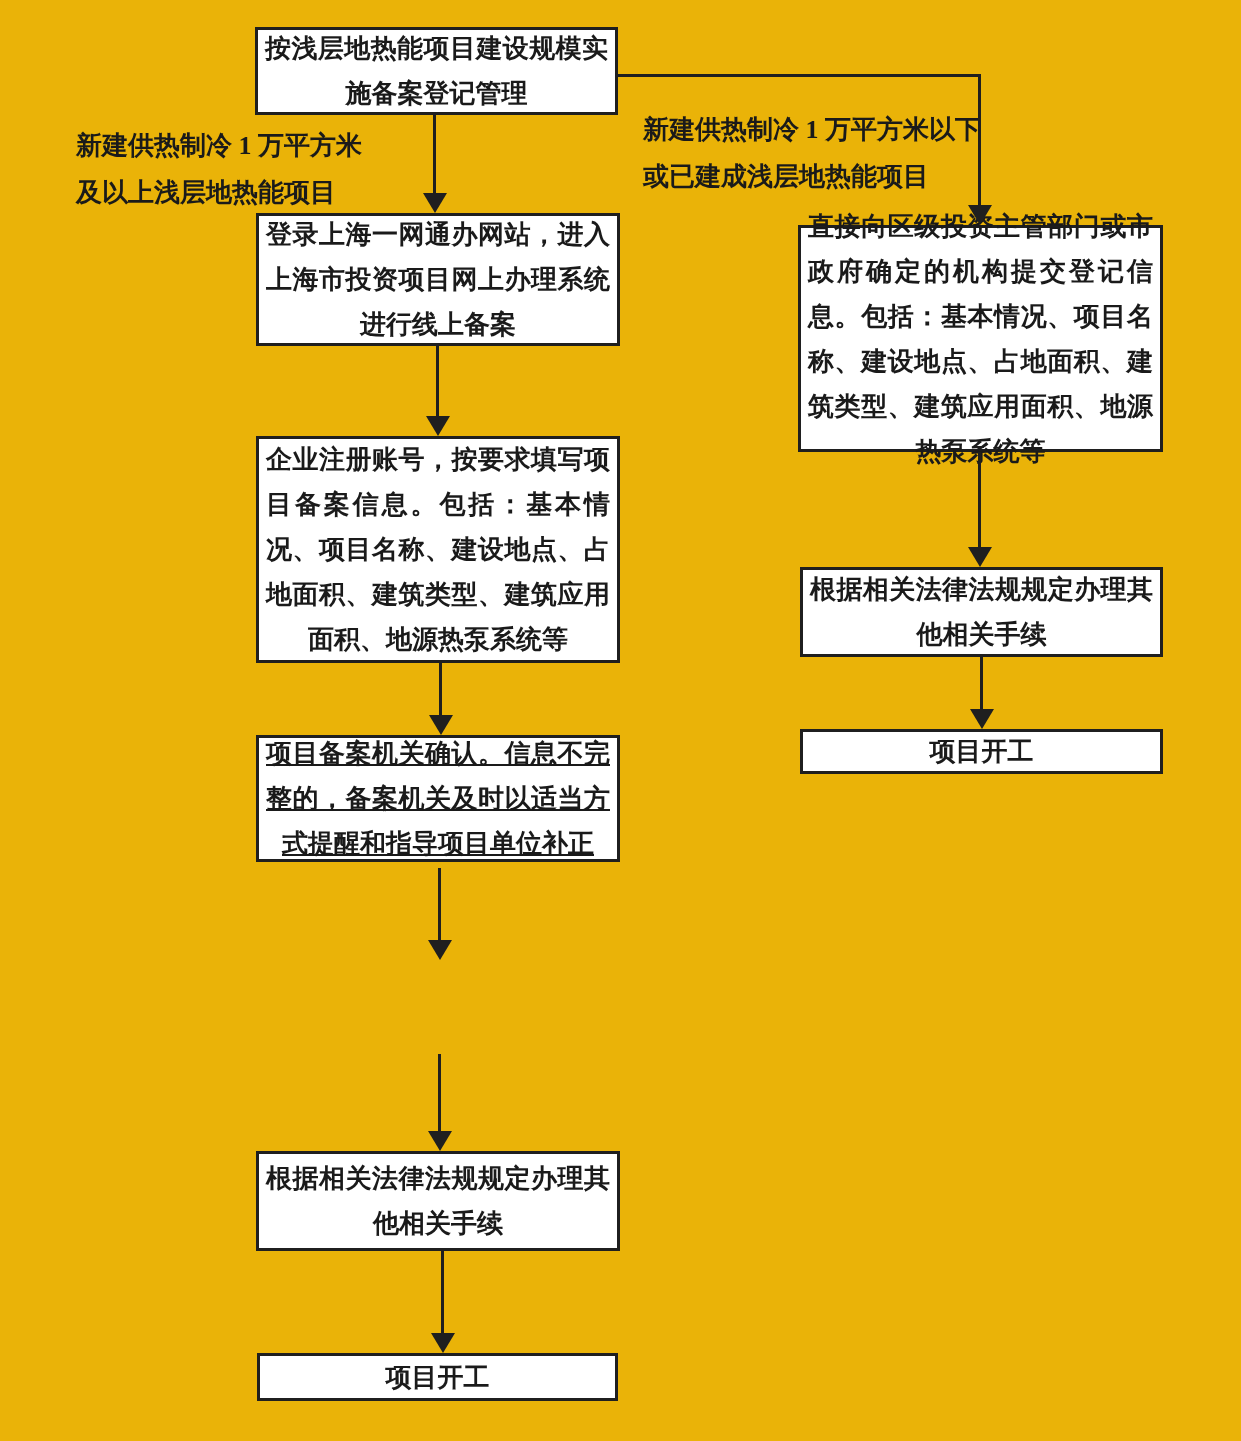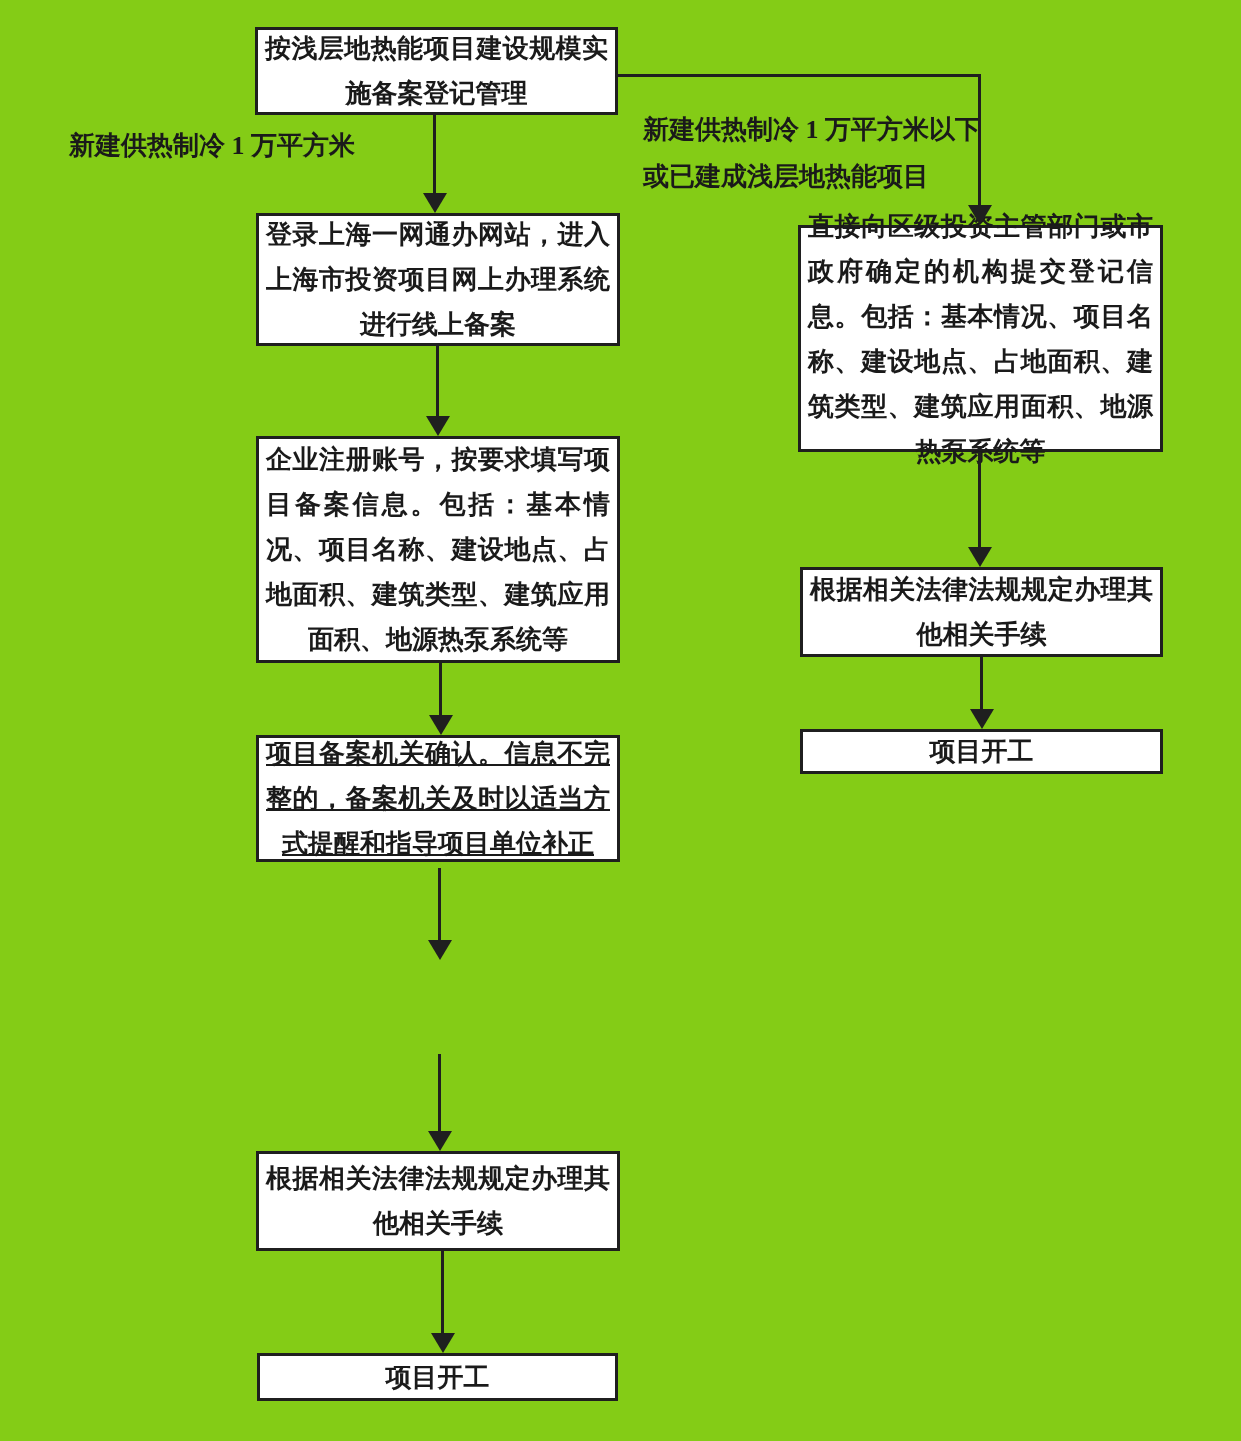--- a/index.html
+++ b/index.html
@@ -1,20 +1,20 @@
 <!DOCTYPE html>
 <html><head>
 <meta charset="utf-8">
 <style>
   html, body { margin: 0; padding: 0; background: #ffffff; }
   .canvas {
     position: relative;
     width: 1241px;
     height: 1441px;
-    background: #84cc16;
+    background: #eab308;
     color: #1a1a1a;
     font-family: "Liberation Serif", "DejaVu Serif", serif;
     overflow: hidden;
   }
   .fbox {
     position: absolute;
     box-sizing: border-box;
     border: 3px solid #1f1f1f;
     background: #ffffff;
     display: flex;
@@ -55,21 +55,21 @@
   #box-l2   { left: 256px; top: 436px;  width: 364px; height: 227px; }
   #box-l3   { left: 256px; top: 735px;  width: 364px; height: 127px; text-decoration: underline; }
   #box-l4   { left: 256px; top: 960px;  width: 364px; height: 94px; }
   #box-l5   { left: 256px; top: 1151px; width: 364px; height: 100px; }
   #box-l6   { left: 257px; top: 1353px; width: 361px; height: 48px; }
   #box-r1   { left: 798px; top: 225px;  width: 365px; height: 227px; justify-content: center; }
   #box-r2   { left: 800px; top: 567px;  width: 363px; height: 90px; }
   #box-r3   { left: 800px; top: 729px;  width: 363px; height: 45px; }
 
   
-  #label-left  { left: 69px;  top: 122px; }
+  #label-left  { left: 76px;  top: 122px; }
   #label-right { left: 632px; top: 106px; margin-left: 11px; }
 
   
   #a1-line { left: 433px; top: 114px; height: 82px; }
   #a1-head { left: 423px; top: 193px; }
   #a2-line { left: 436px; top: 346px; height: 73px; }
   #a2-head { left: 426px; top: 416px; }
   #a3-line { left: 439px; top: 663px; height: 55px; }
   #a3-head { left: 429px; top: 715px; }
   #a4-line { left: 438px; top: 868px; height: 75px; }
@@ -90,20 +90,21 @@
 <body>
 
 <div class="canvas">
 
   <div class="fbox" id="box-root">
     <div class="txt">按浅层地热能项目建设规模实施备案登记管理</div>
   </div>
 
   <div class="branch-label" id="label-left">
     <span>新建供热制冷 1 万平方米</span>
+    <span>及以上浅层地热能项目</span>
   </div>
   <div class="branch-label" id="label-right">
     <span>新建供热制冷 1 万平方米以下</span>
     <span>或已建成浅层地热能项目</span>
   </div>
 
   <div class="fbox" id="box-l1">
     <div class="txt">登录上海一网通办网站，进入上海市投资项目网上办理系统进行线上备案</div>
   </div>
   <div class="fbox" id="box-l2">

